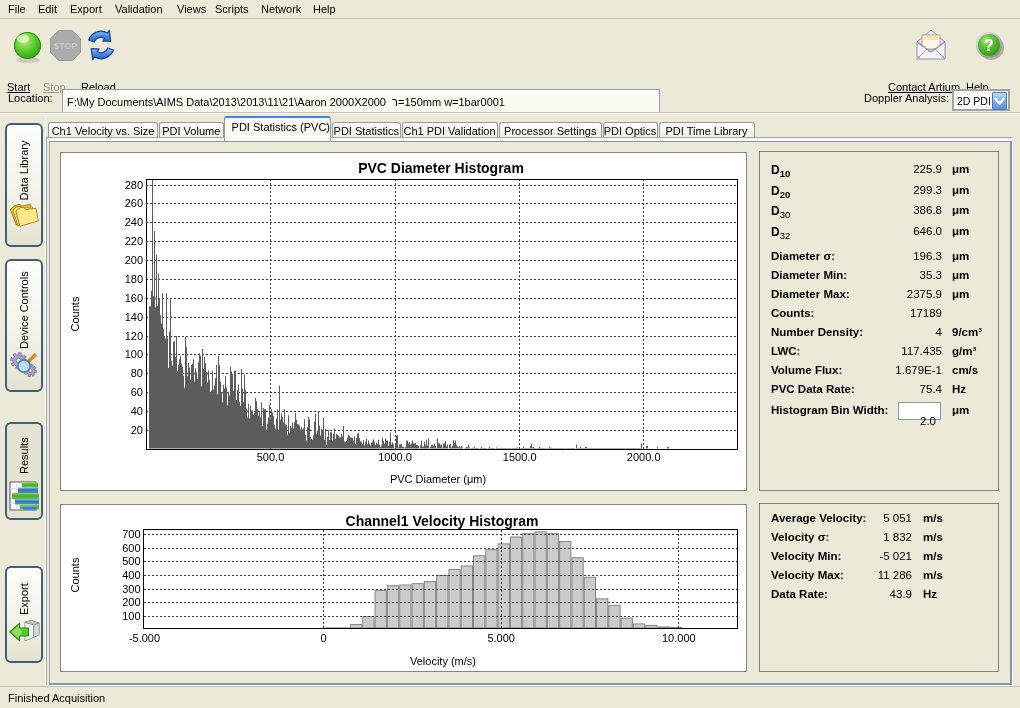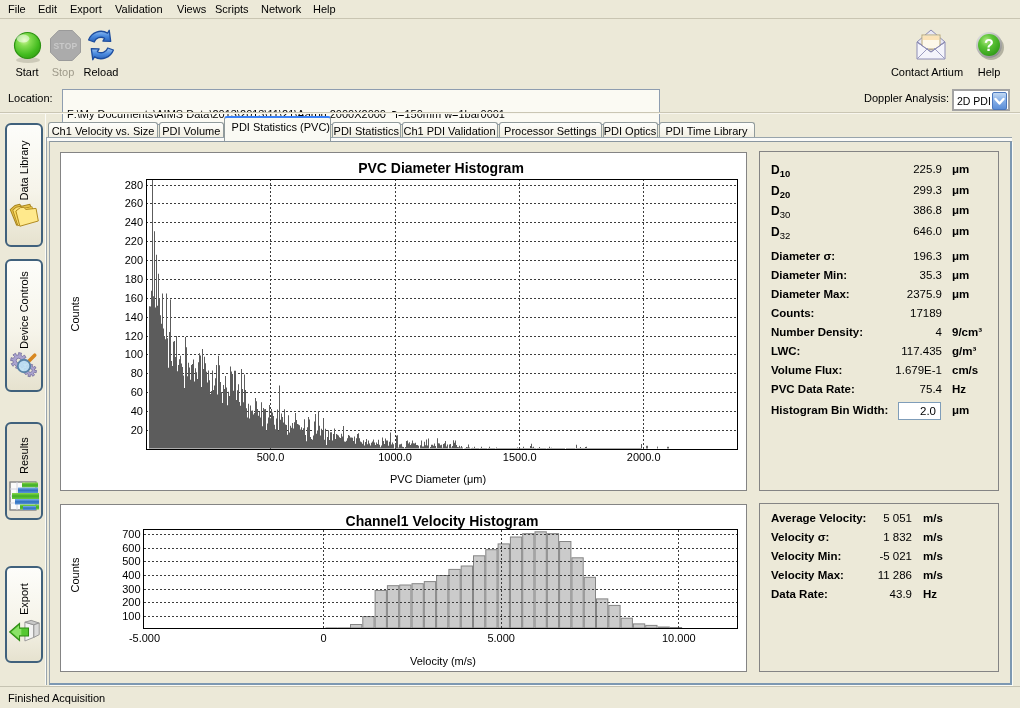--- a/index.html
+++ b/index.html
@@ -1,21 +1,21 @@
 <!DOCTYPE html>
 <html><head><meta charset="utf-8"><title>AIMS</title>
 <style>
 * { margin:0; padding:0; box-sizing:content-box; }
 html,body { width:1020px; height:708px; overflow:hidden; }
 body { font-family:"Liberation Sans", sans-serif; font-size:11px; color:#000; background:#ece9d8; position:relative; }
 #menubar { position:absolute; left:0; top:0; width:1020px; height:18px; border-bottom:1px solid #c9c5b2; }
 #toolbar { position:absolute; left:0; top:19px; width:1020px; height:66px;padding-left:6px; }
-.tlabel { position:absolute; top:47px; text-align:center; }
+.tlabel { position:absolute; top:62px; text-align:left;text-decoration:underline; }
 #locrow { position:absolute; left:0; top:85px; width:1020px; height:27px; }
-#locinput { position:absolute; left:62px; top:4px; width:592px; height:16px; background:#fbfaf3; border:1px solid #8e9db0; font-size:11px; padding:18px 0 0 4px; white-space:pre; overflow:hidden; unicode-bidi:bidi-override; direction:ltr; }
+#locinput { position:absolute; left:62px; top:4px; width:592px; height:16px; background:#fbfaf3; border:1px solid #8e9db0; font-size:11px; padding:6px 0 0 4px; white-space:pre; overflow:hidden; unicode-bidi:bidi-override; direction:ltr; }
 #combo { position:absolute; left:952px; top:4px; width:54px; height:18px; background:#fff; border:2px solid #a3a3a3; }
 #combobtn { position:absolute; right:1px; top:1px; width:13px; height:16px; background:linear-gradient(180deg,#c3d9f3 0%,#88b0e8 45%,#5d8fd8 100%); border:1px solid #4b77bd; border-radius:2px; }
 #hsep { position:absolute; left:0; top:112px; width:1020px; height:1px; background:#cac6b4; border-bottom:1px solid #f8f6ee; }
 .tab { position:absolute; top:122px; height:12px; background:linear-gradient(180deg,#fefefc 0%,#f2efe2 100%); border:1px solid #919b9c; border-bottom:none; border-radius:3px 3px 0 0; text-align:center; padding-top:2px; }
 .tab.sel { top:116px; height:20px; padding-top:3px; background:#fafaf4; border-top:2px solid #3b82f6; z-index:2; border-radius:3px 3px 0 0;text-align:right; }
 #page { position:absolute; left:46px; top:137px; width:966px; height:548px; background:#ece9d8; border-top:1px solid #98a4ac; border-left:1px solid #98a4ac; box-sizing:border-box; }
 #topwhite { position:absolute; left:47px; top:138px; width:965px; height:3px; background:#fafaf8; }
 #inner { position:absolute; left:49px; top:141px; width:963px; height:544px; background:#ece9d8; border-top:1px solid #8a96a0; border-left:1px solid #97a3ad; border-right:2px solid #7d98b2; border-bottom:2px solid #7d98b2; box-sizing:border-box; box-shadow:1px 1px 0 #fbfbf4; }
 #sidelinew { position:absolute; left:45px; top:114px; width:1px; height:571px; background:#fbfbf6; }
 #sidelinew2 { position:absolute; left:47px; top:138px; width:1px; height:547px; background:#fafaf4; }
@@ -332,21 +332,21 @@
 <div class="plabel" style="left:771px;top:344.5px">LWC:</div>
 <div class="pval" style="left:842px;top:344.5px;width:100px">117.435</div>
 <div class="plabel" style="left:952px;top:344.5px">g/m³</div>
 <div class="plabel" style="left:771px;top:363.5px">Volume Flux:</div>
 <div class="pval" style="left:842px;top:363.5px;width:100px">1.679E-1</div>
 <div class="plabel" style="left:952px;top:363.5px">cm/s</div>
 <div class="plabel" style="left:771px;top:382.5px">PVC Data Rate:</div>
 <div class="pval" style="left:842px;top:382.5px;width:100px">75.4</div>
 <div class="plabel" style="left:952px;top:382.5px">Hz</div>
 <div class="plabel" style="left:771px;top:403.5px">Histogram Bin Width:</div>
-<div style="position:absolute;left:898px;top:402px;width:43px;height:18px;background:#fff;border:1px solid #7f9db9;box-sizing:border-box;font-size:11.5px;text-align:right;padding:2px 4px 0 0">2.0</div>
+<div style="position:absolute;left:898px;top:402px;width:43px;height:18px;background:#fff;border:1px solid #7f9db9;box-sizing:border-box;font-size:11.5px;text-align:right;padding:12px 4px 0 0">2.0</div>
 <div class="plabel" style="left:952px;top:403.5px">μm</div>
 <div class="plabel" style="left:771px;top:511.5px">Average Velocity:</div>
 <div class="pval" style="left:812px;top:511.5px;width:100px">5 051</div>
 <div class="plabel" style="left:923px;top:511.5px">m/s</div>
 <div class="plabel" style="left:771px;top:530.5px">Velocity σ:</div>
 <div class="pval" style="left:812px;top:530.5px;width:100px">1 832</div>
 <div class="plabel" style="left:923px;top:530.5px">m/s</div>
 <div class="plabel" style="left:771px;top:549.5px">Velocity Min:</div>
 <div class="pval" style="left:812px;top:549.5px;width:100px">-5 021</div>
 <div class="plabel" style="left:923px;top:549.5px">m/s</div>

